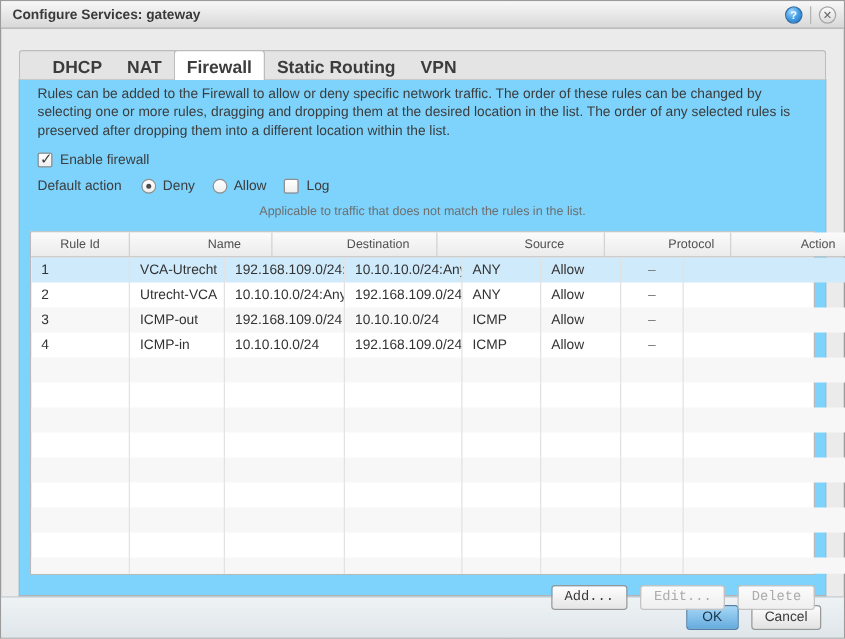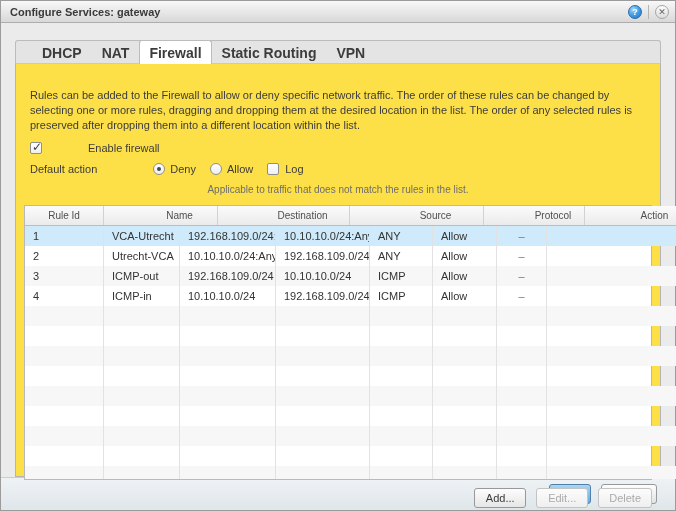--- a/index.html
+++ b/index.html
@@ -32,26 +32,26 @@
 
   
   .tabbar { height:23px; background:#e4e4e4;
     border:1px solid #bcbcbc; border-bottom:none;
     border-radius:3px 3px 0 0;
     display:flex; align-items:flex-end; padding-left:16px; position:relative; z-index:2; }
   .tab { font-weight:bold; font-size:14px; color:#3c3c3c; padding:4px 9px 3px 9px;
     cursor:pointer; white-space:nowrap; position:relative; top:1px;
     border:1px solid transparent; border-bottom:none; border-radius:3px 3px 0 0; }
   .tab.selected { background:#fff; border-color:#bcbcbc; cursor:default; }
-  .panel { background:#fde047; border:1px solid #b4b4b4; border-top:1px solid #c9c9c9;
-    height:414px; padding:24px 8px 0 8px; position:relative; z-index:1; }
+  .panel { background:#7dd3fc; border:1px solid #b4b4b4; border-top:1px solid #c9c9c9;
+    height:414px; padding:4px 8px 0 8px; position:relative; z-index:1; }
 
   .desc { color:#3c3c3c; line-height:15px; padding:0 6px; margin-bottom:9px; }
 
-  .ctrl-row { display:flex; align-items:flex-end; padding:0 6px; margin-bottom:9px;gap:40px; }
+  .ctrl-row { display:flex; align-items:flex-end; padding:0 6px; margin-bottom:9px; }
   .cbox { width:12px; height:12px; border:1px solid #8f8f8f; border-radius:2px;
     background:linear-gradient(#fff,#efefef); margin-right:6px; position:relative; cursor:pointer; flex:0 0 12px; }
   .cbox.checked::after { content:"✓"; position:absolute; left:1px; top:-3px;
     font-size:12px; font-weight:bold; color:#3b3b3b; }
   .radio { width:12px; height:12px; border:1px solid #8f8f8f; border-radius:50%;
     background:linear-gradient(#fff,#eee); margin-right:5px; position:relative; cursor:pointer; flex:0 0 12px; }
   .radio.checked::after { content:""; position:absolute; left:3px; top:3px;
     width:4px; height:4px; border-radius:50%; background:#4a4a4a; }
   .opt { display:flex; align-items:center; margin-right:14px; cursor:pointer; }
   .def-label { margin-right:16px; }
@@ -75,21 +75,21 @@
   .gcell:last-child { border-right:none; }
   .c-center { justify-content:center; padding:0 2px; }
   .check { color:#1ea21e; font-weight:bold; font-size:12px; }
   .dash { color:#777; }
   .w0{width:79px}.w1{width:76px}.w2{width:96px}.w3{width:94px}.w4{width:63px}.w5{width:64px}.w6{width:50px}.w7{flex:1}
 
   
   .action-row { display:flex; justify-content:flex-end; gap:10px; padding:8px 0 0 0; }
   .btn { min-width:52px; height:20px; padding:0 10px; font-size:11px; color:#3a3a3a;
     background:linear-gradient(#fdfdfd,#e6e6e6); border:1px solid #989898;
-    border-radius:3px; cursor:pointer; font-family:Liberation Sans, sans-serif; }
+    border-radius:3px; cursor:pointer; font-family:Liberation Mono, monospace; }
   .btn:disabled { color:#ababab; border-color:#c3c3c3; cursor:default;
     background:linear-gradient(#fcfcfc,#efefef); }
 
   
   .footer { flex:0 0 33px; background:linear-gradient(#eef2f5,#dfe6ea);
     border-top:1px solid #c6cdd3; display:flex; align-items:center;
     justify-content:flex-end; gap:10px; padding:0 18px; }
   .btn-ok { min-width:42px; height:20px; padding:0 12px; font-size:11px; font-weight:normal;
     color:#17344d; background:linear-gradient(#a6d7f6,#65abde); border:1px solid #527fa8;
     border-radius:3px; cursor:pointer; font-family:inherit; }

